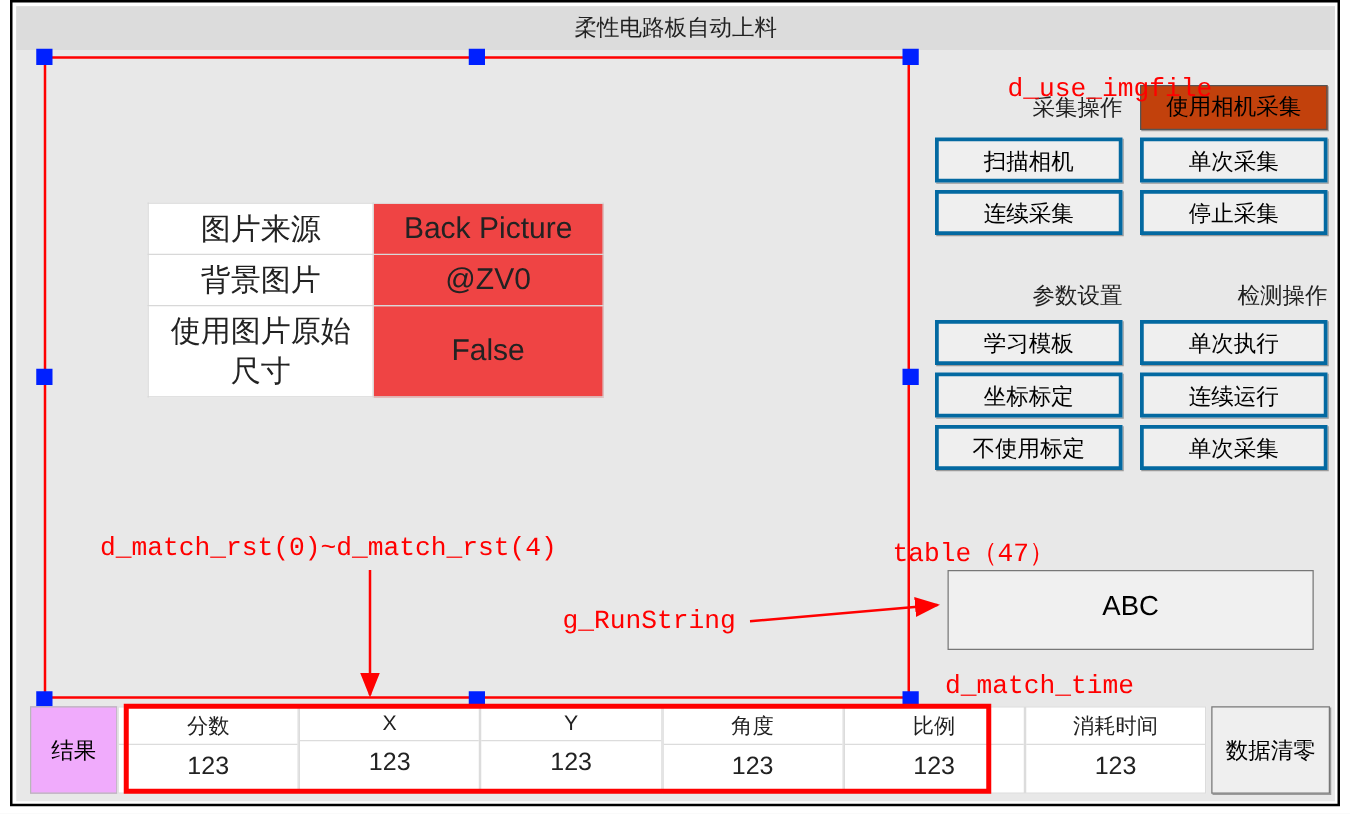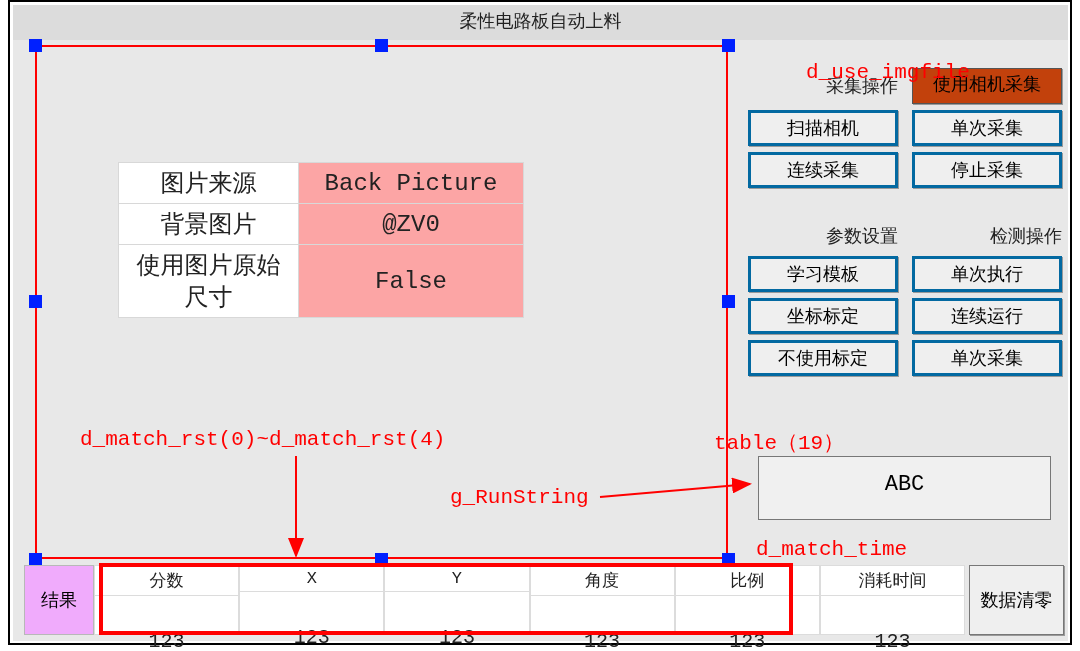--- a/index.html
+++ b/index.html
@@ -10,21 +10,20 @@
       height: 651px;
       position: relative;
       overflow: hidden;
     }
     .outer-frame {
       position: absolute;
       left: 8px; top: 0px;
       width: 1064px; height: 645px;
       border: 2px solid #000;
       background: #fff;
-      font-family: Liberation Mono, monospace;
     }
     .window {
       position: absolute;
       left: 3px; top: 3px;
       width: 1055px; height: 636px;
       background: #e8e8e8;
     }
     .title-bar {
       height: 35px;
       background: #dcdcdc;
@@ -55,21 +54,21 @@
       background: #fff;
       font-size: 24px;
       text-align: center;
     }
     .prop-table td {
       border: 1px solid #d8d8d8;
       padding: 4px 10px;
       color: #222;
     }
     .prop-table td.k { width: 180px; background: #fff; }
-    .prop-table td.v { width: 225px; background: #fca5a5; }
+    .prop-table td.v { width: 184px; background: #ef4444; }
     
     .right-panel {
       position: absolute;
       left: 735px; top: 63px;
       width: 315px;
     }
     .btn-grid {
       display: grid;
       grid-template-columns: 150px 150px;
       gap: 6px 14px;
@@ -134,21 +133,20 @@
     .results-cells {
       display: flex;
       flex: 1;
       background: #fff;
     }
     .rcell {
       flex: 1;
       border: 1px solid #dcdcdc;
       display: flex;
       flex-direction: column;
-      gap: 28px;
     }
     .rcell .h {
       text-align: center;
       font-size: 17px;
       padding: 3px 0;
       border-bottom: 1px solid #dcdcdc;
       color: #222;
     }
     .rcell .val {
       text-align: center;
@@ -274,21 +272,21 @@
     </div>
 
     <div class="red-box-results"></div>
 
   </div>
 </div>
 
 <div class="anno" style="left:806px; top:61px">d_use_imgfile</div>
 <div class="anno" style="left:80px; top:428px">d_match_rst(0)~d_match_rst(4)</div>
 <div class="anno" style="left:450px; top:486px">g_RunString</div>
-<div class="anno" style="left:714px; top:428px">table（19）</div>
+<div class="anno" style="left:714px; top:428px">table（47）</div>
 <div class="anno" style="left:756px; top:538px">d_match_time</div>
 
 <svg class="overlay">
   <defs>
     <marker id="arrhead" markerWidth="10" markerHeight="8" refX="9" refY="4" orient="auto">
       <polygon points="0 0, 10 4, 0 8" fill="#ff0000"></polygon>
     </marker>
   </defs>
 
   <line x1="296" y1="456" x2="296" y2="556" stroke="#ff0000" stroke-width="2" marker-end="url(#arrhead)"></line>

